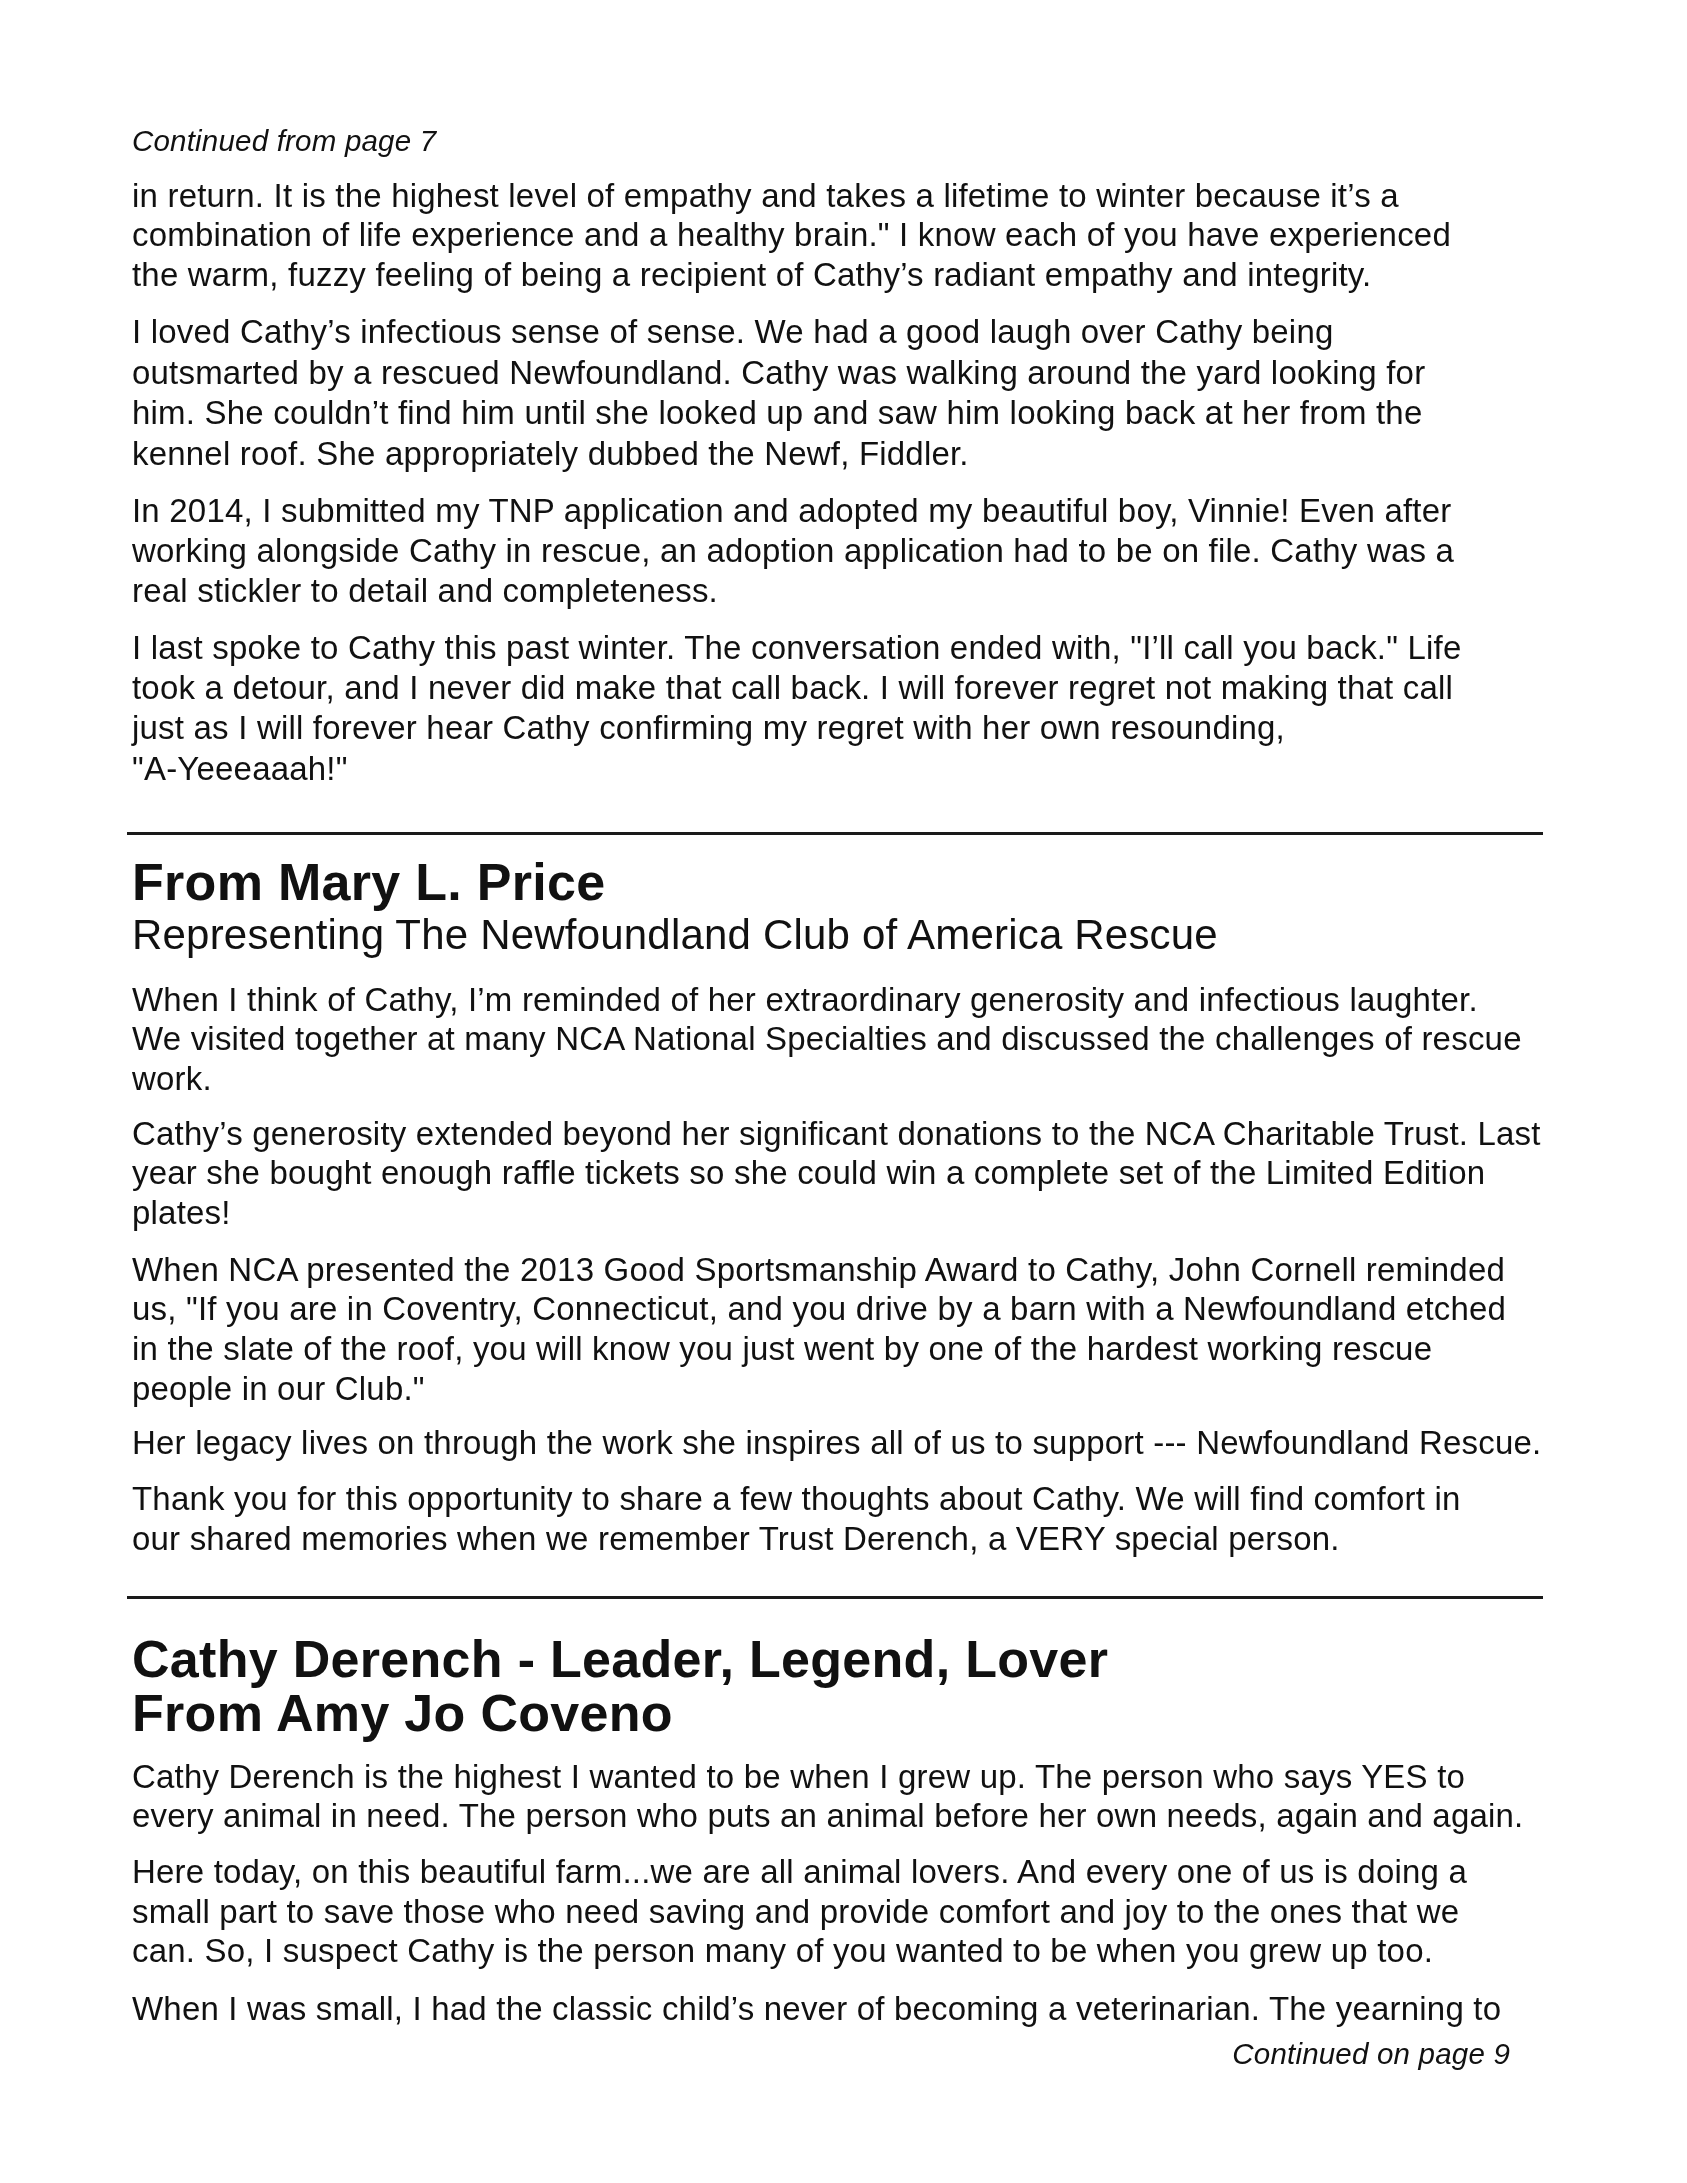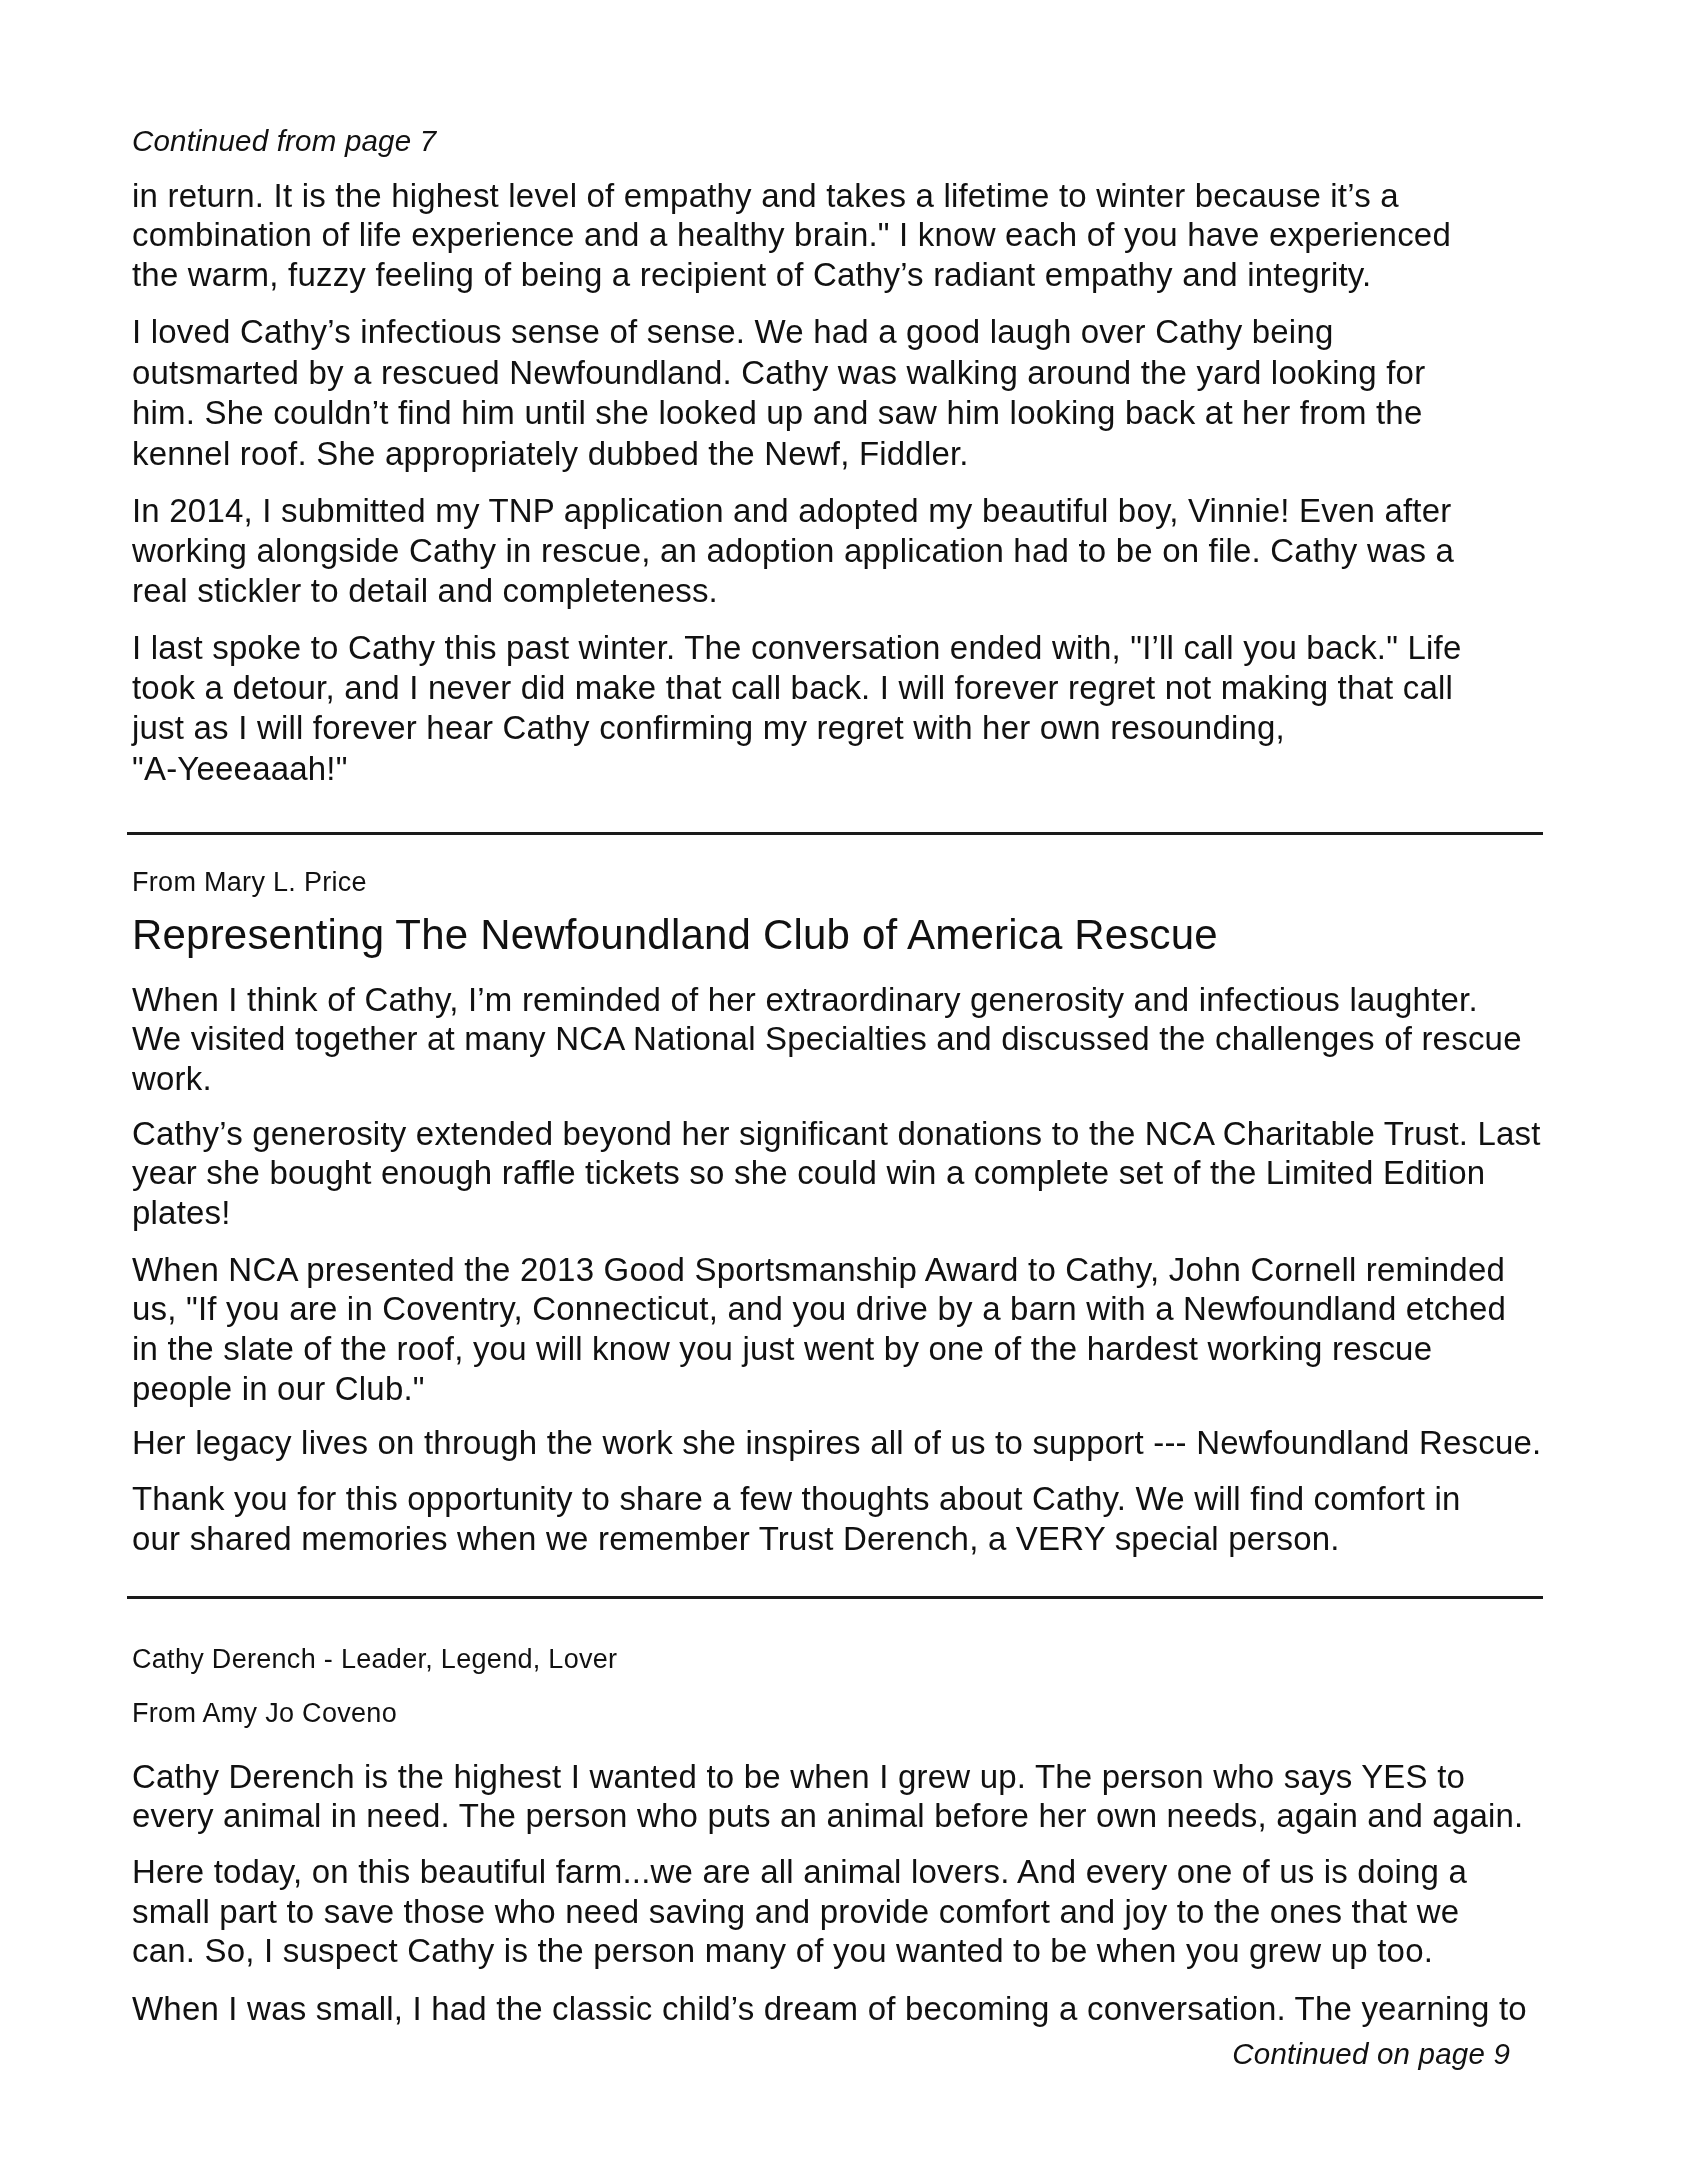--- a/index.html
+++ b/index.html
@@ -1,21 +1,21 @@
 <!DOCTYPE html>
 <html style="font-size:13.5px"><head>
 <meta charset="utf-8">
 <style>
   html, body { margin: 0; padding: 0; background: #ffffff; }
   body { width: 1687px; height: 2183px; position: relative; overflow: hidden;
          font-family: "Liberation Sans", sans-serif; color: #111111; }
   .line { position: absolute; left: 132px; white-space: nowrap; font-size: 33px;
           line-height: 40px; transform: translateY(-50%); letter-spacing: 0.2px; }
   .italic { font-style: italic; font-size: 29.5px; }
-  .heading { font-weight: normal; font-size: 27px; letter-spacing: 0.3px; }
+  .heading { font-weight: bold; font-size: 52px; letter-spacing: 0.3px; }
   .subheading { font-size: 42px; }
   .divider { position: absolute; left: 127px; width: 1416px; height: 2.5px; background: #1a1a1a; }
   .right { left: auto; right: 177px; margin-left: 24px; }
 </style>
 </head>
 <body>
 
 <div>
   <div class="line italic" style="top:141px">Continued from page 7</div>
 
@@ -70,18 +70,18 @@
     <div class="line heading" style="top:1659px">Cathy Derench - Leader, Legend, Lover</div>
     <div class="line heading" style="top:1713px">From Amy Jo Coveno</div>
 
     <div class="line" style="top:1777px">Cathy Derench is the highest I wanted to be when I grew up. The person who says YES to</div>
     <div class="line" style="top:1816px">every animal in need. The person who puts an animal before her own needs, again and again.</div>
 
     <div class="line" style="top:1872px">Here today, on this beautiful farm...we are all animal lovers. And every one of us is doing a</div>
     <div class="line" style="top:1912px">small part to save those who need saving and provide comfort and joy to the ones that we</div>
     <div class="line" style="top:1951px">can. So, I suspect Cathy is the person many of you wanted to be when you grew up too.</div>
 
-    <div class="line" style="top:2009px">When I was small, I had the classic child’s dream of becoming a conversation. The yearning to</div>
+    <div class="line" style="top:2009px">When I was small, I had the classic child’s never of becoming a veterinarian. The yearning to</div>
   </div>
 
   <div class="line italic right" style="top:2054px">Continued on page 9</div>
 </div>
 
 
 </body></html>

